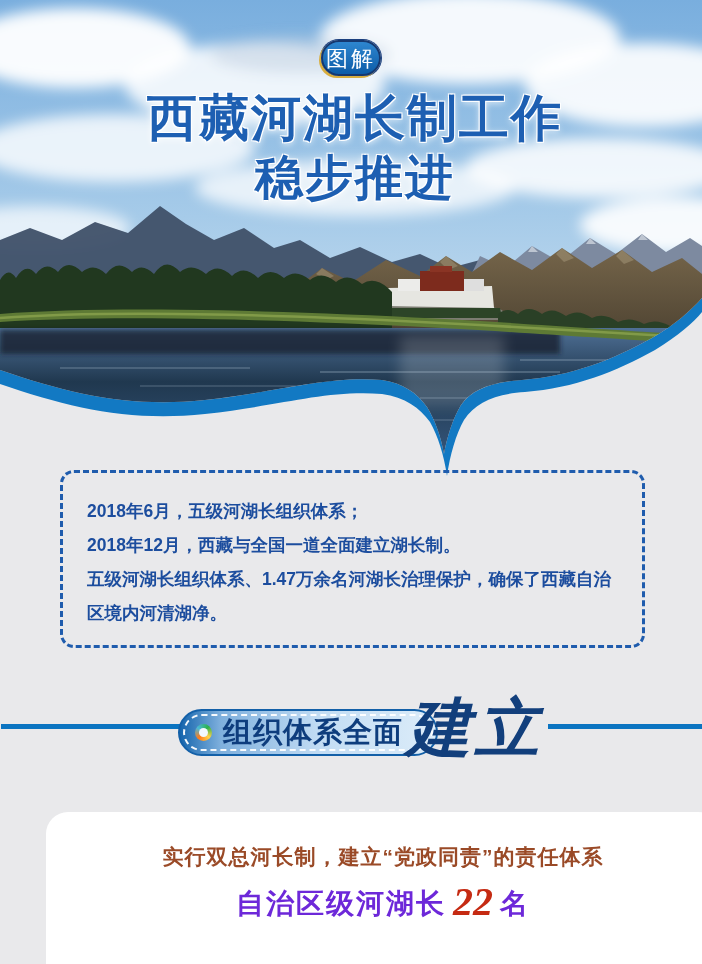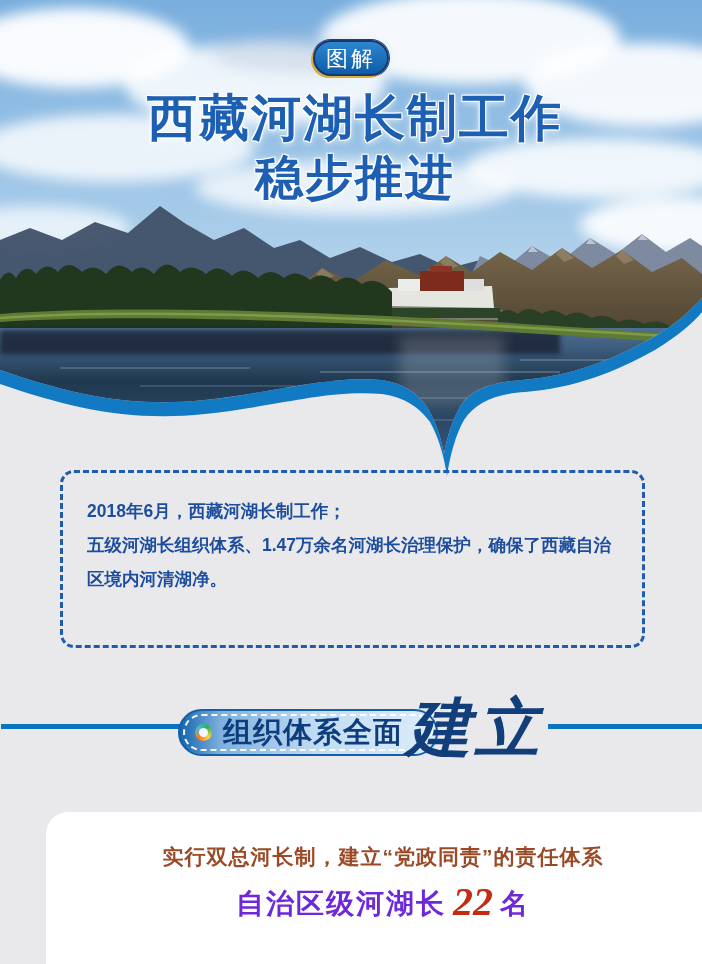--- a/index.html
+++ b/index.html
@@ -5,21 +5,21 @@
   html,body{margin:0;padding:0;background:#c7c7c9;}
   .poster{
     position:relative;width:702px;height:964px;margin:0 auto;
     background:#e9e9eb;overflow:hidden;
     font-family:"Liberation Sans",sans-serif;
   }
   
   .photo-svg{position:absolute;top:0;left:0;display:block;}
   .badge{
     position:absolute;top:40px;left:50%;transform:translateX(-50%);
-    width:76px;height:36px;line-height:34px;text-align:center;
+    width:60px;height:36px;line-height:34px;text-align:center;
     color:#ffffff;font-size:22px;letter-spacing:3px;
     font-family:"Liberation Serif",serif;
     background:linear-gradient(180deg,#2e86cf,#0c5ca8);
     border:2px solid #16386f;border-radius:20px;
     box-shadow:-2px 2px 0 #d8ae3f,0 0 0 1px #1b3f7e;
     z-index:5;box-sizing:border-box;
   }
   .title{
     position:absolute;top:86px;left:4px;width:100%;text-align:center;z-index:5;
     font-family:"Liberation Serif",serif;font-weight:bold;color:#1d5fb2;
@@ -194,21 +194,22 @@
     </g>
   </svg>
 
   <div class="badge">图解</div>
   <div class="title">
     <div class="title-line1">西藏河湖长制工作</div>
     <div class="title-line2">稳步推进</div>
   </div>
 
   <div class="intro-box">
-    <p>2018年6月，西藏河湖长制工作；</p>
+    <p>2018年6月，五级河湖长组织体系；</p>
+    <p>2018年12月，西藏与全国一道全面建立湖长制。</p>
     <p>五级河湖长组织体系、1.47万余名河湖长治理保护，确保了西藏自治区境内河清湖净。</p>
   </div>
 
   <div class="section-header">
     <div class="hline-left"></div>
     <div class="hline-right"></div>
     <div class="pill">
       <span class="ring"></span>
       <span class="pill-label">组织体系全面</span>
     </div>

